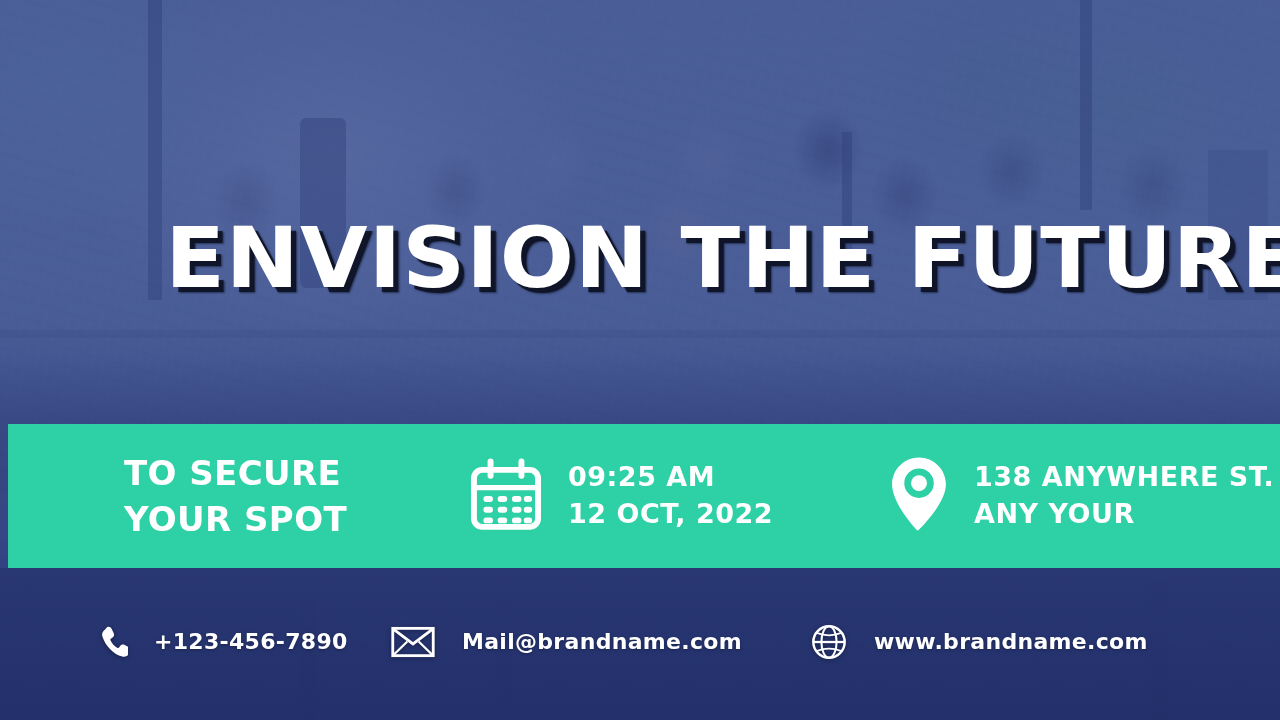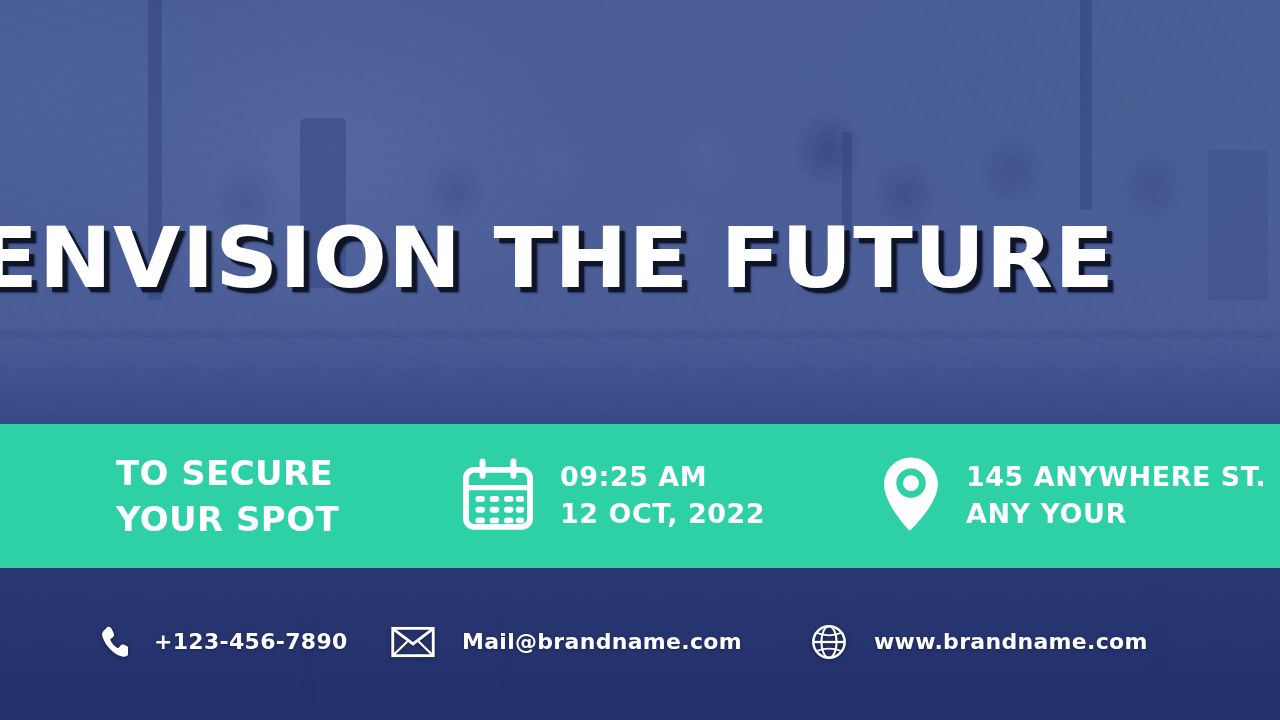--- a/index.html
+++ b/index.html
@@ -85,40 +85,40 @@
       rgba(40,55,120,.80) 100%);
   }
   .bottom-darken {
     position:absolute; left:0; right:0; top:568px; bottom:0;
     background:linear-gradient(to bottom, rgba(33,46,105,.55), rgba(30,42,98,.62));
   }
 
   
   .headline-wrap {
     position:absolute; left:0; right:0; top:216px;
-    text-align:left;
+    text-align:right;
   }
   .headline {
     display:inline-block;
     font-family:"DejaVu Sans", sans-serif;
     font-weight:bold;
     font-size:84px;
     line-height:1;
     letter-spacing:1px;
     color:#ffffff;
     white-space:nowrap;
     transform:scaleX(1.04);
     text-shadow:
       5px 5px 0 rgba(10,14,30,.80),
       6px 6px 2px rgba(10,14,30,.55);
   }
 
   
   .info-band {
-    position:absolute; left:0; right:0; top:424px; height:144px;
+    position:absolute; left:8px; right:0; top:424px; height:144px;
     background:#2ed0a5;
     display:flex; align-items:center;
   }
   .band-cell { display:flex; align-items:center; }
   .cell-cta   { width:460px; padding-left:116px; }
   .cell-date  { width:420px; }
   .cell-place { flex:1; }
 
   .cta-text {
     font-family:"DejaVu Sans", sans-serif;
@@ -227,21 +227,21 @@
       </div>
     </div>
 
     <div class="band-cell cell-place">
       <svg class="band-icon" width="62" height="82" viewBox="0 0 48 64">
         <path d="M24 2C12.4 2 3 11.4 3 23c0 14.6 17.6 33.8 19.2 35.5.5.5 1.1.5 1.6 0C25.4 56.8 45 37.6 45 23 45 11.4 35.6 2 24 2z" fill="#ffffff"></path>
         <circle cx="24" cy="22" r="11.5" fill="#2ed0a5"></circle>
         <circle cx="24" cy="22" r="6.2" fill="#ffffff"></circle>
       </svg>
       <div class="band-lines">
-        <div>145 ANYWHERE ST.</div>
+        <div>138 ANYWHERE ST.</div>
         <div>ANY YOUR</div>
       </div>
     </div>
 
   </div>
 
   <div class="footer">
 
     <div class="contact c-phone">
       <svg class="contact-icon" width="30" height="34" viewBox="0 0 32 36">

